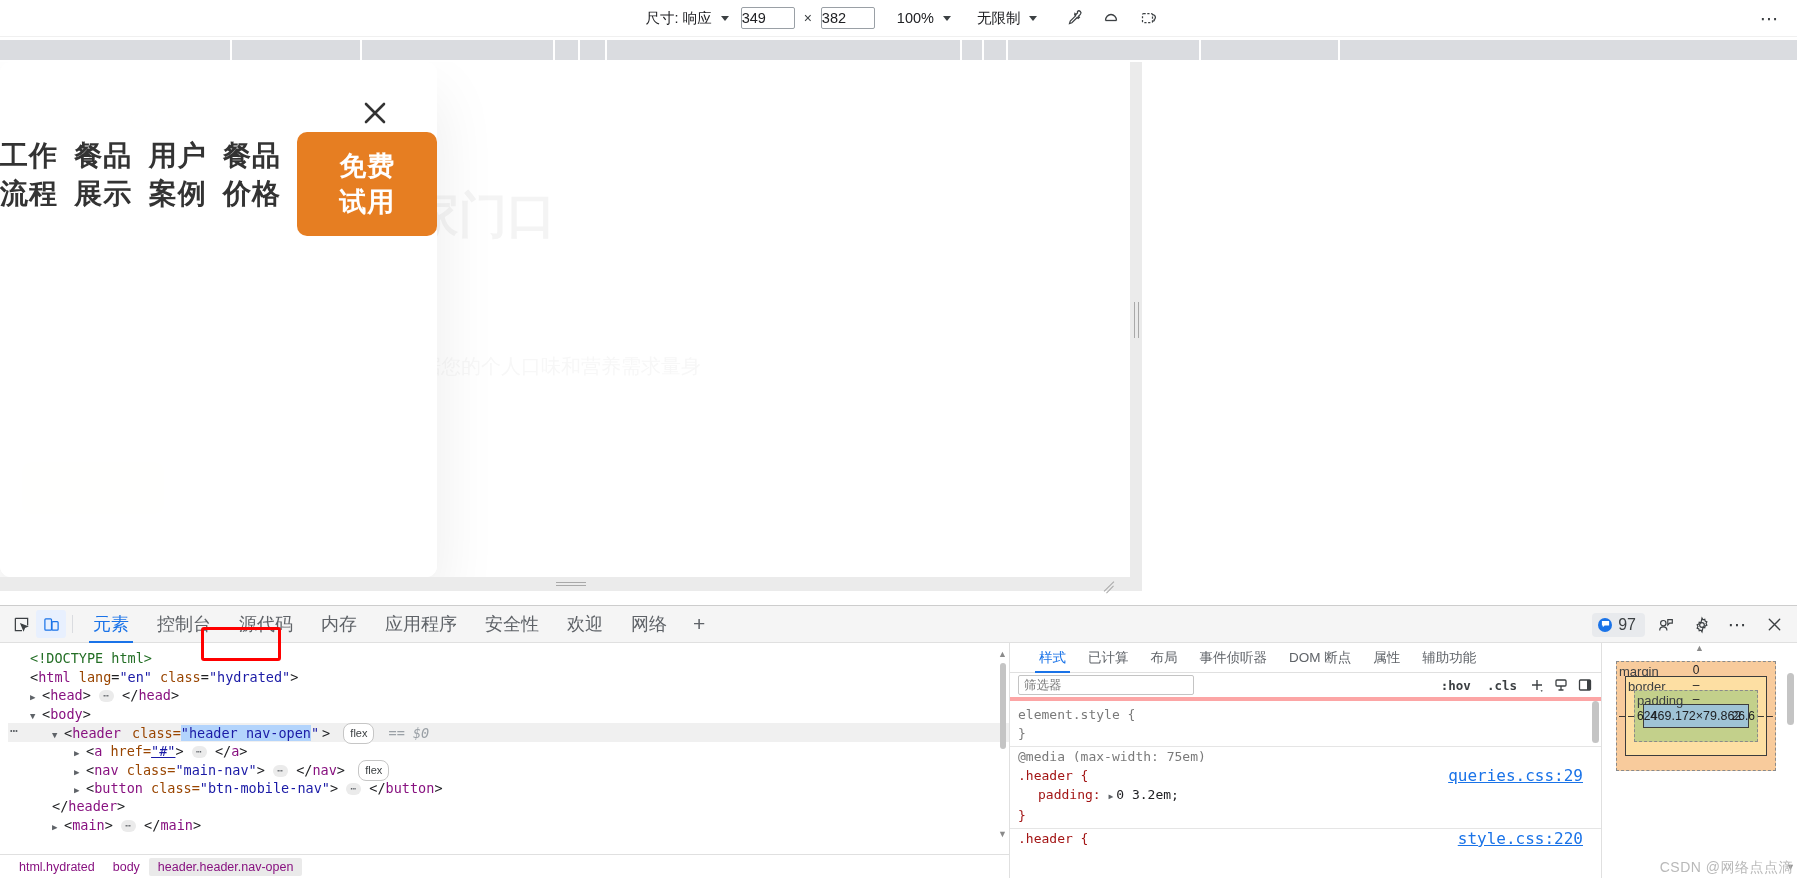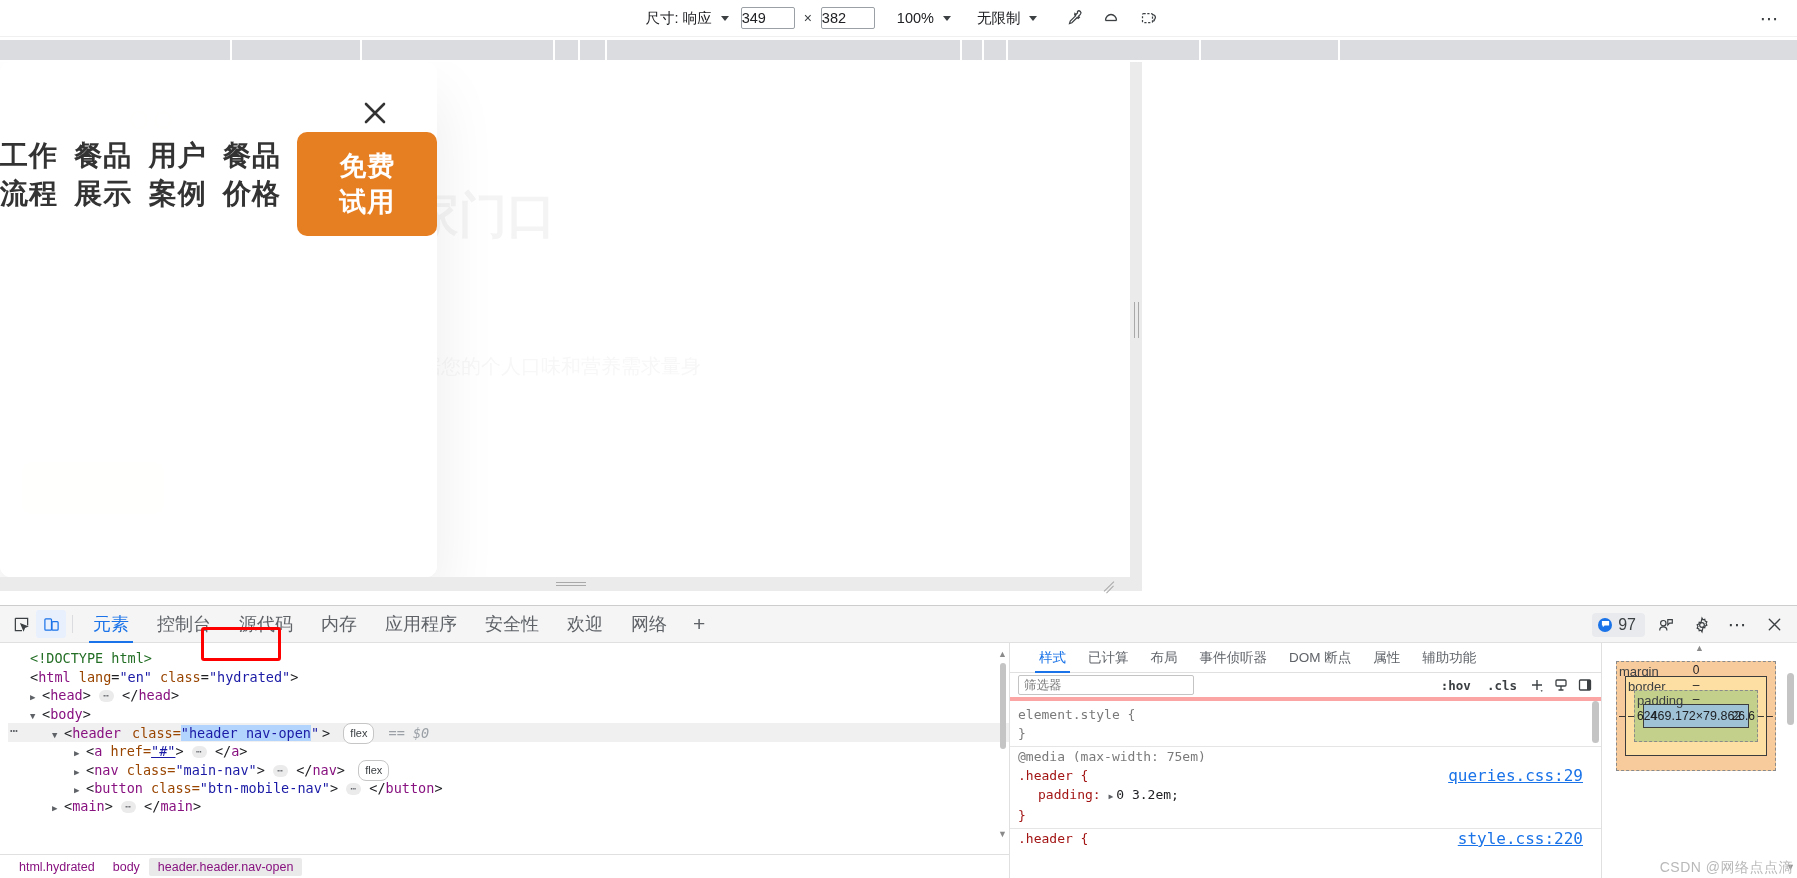--- a/index.html
+++ b/index.html
@@ -480,20 +480,23 @@
             <span class="at">class=</span><span class="av">"main-nav"</span><span class="pn">&gt;</span>
             <span class="ellip">⋯</span>
             <span class="pn">&lt;/</span><span class="tg">nav</span><span class="pn">&gt;</span>
             <span class="flexbadge">flex</span>
           </div>
           <div class="dom-line ind3">
             <span class="tri">▶</span><span class="pn">&lt;</span><span class="tg">button</span>
             <span class="at">class=</span><span class="av">"btn-mobile-nav"</span><span class="pn">&gt;</span>
             <span class="ellip">⋯</span>
             <span class="pn">&lt;/</span><span class="tg">button</span><span class="pn">&gt;</span>
+          </div>
+          <div class="dom-line ind2">
+            <span class="pn">&lt;/</span><span class="tg">header</span><span class="pn">&gt;</span>
           </div>
           <div class="dom-line ind2">
             <span class="tri">▶</span><span class="pn">&lt;</span><span class="tg">main</span><span class="pn">&gt;</span>
             <span class="ellip">⋯</span>
             <span class="pn">&lt;/</span><span class="tg">main</span><span class="pn">&gt;</span>
           </div>
         </div>
 
         <div class="dom-vscroll">
           <div class="up">▲</div>

